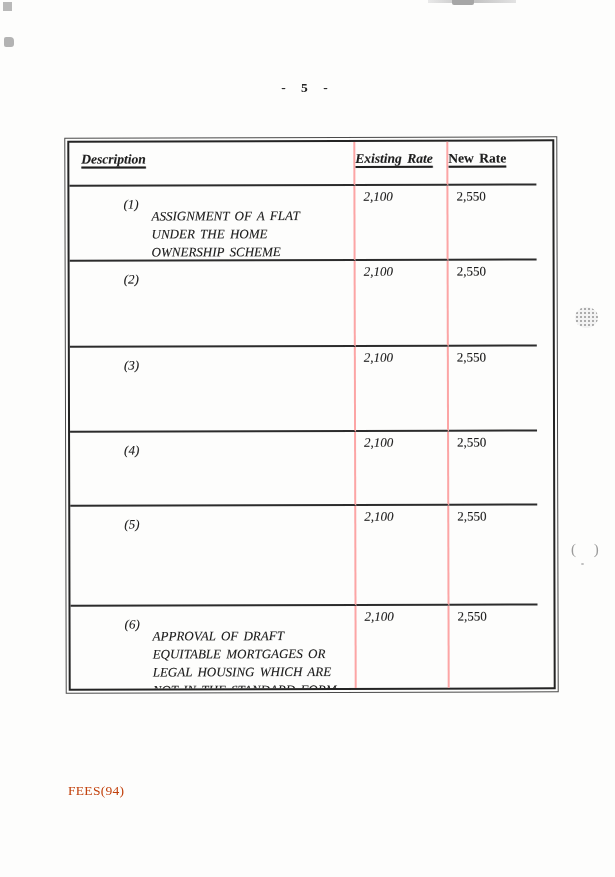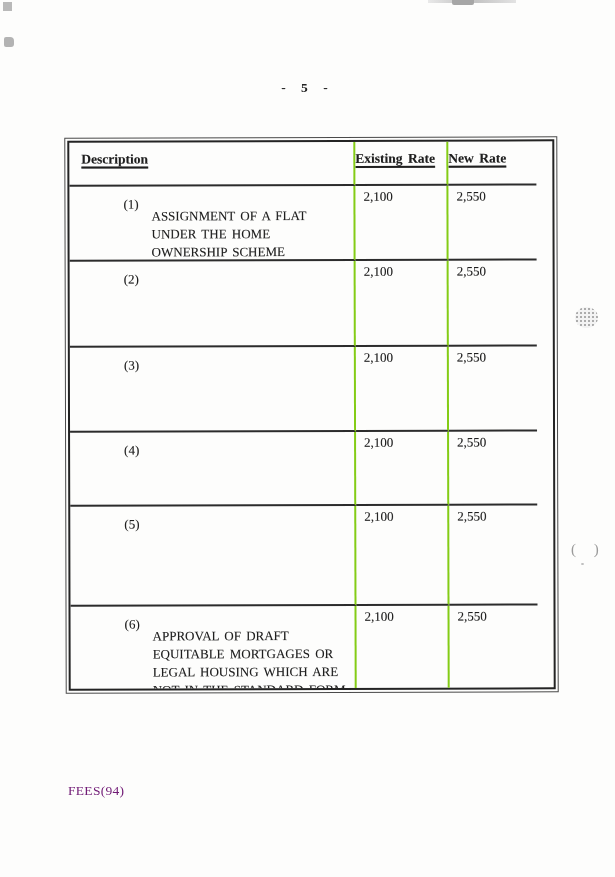--- a/index.html
+++ b/index.html
@@ -53,21 +53,21 @@
     text-align: center;
     font-size: 13.5px;
     font-weight: bold;
     letter-spacing: 6px;
     color: #222;
   }
   .doc-footer {
     position: absolute;
     left: 68px; top: 783px;
     font-size: 13.5px;
-    color: #701a75;
+    color: #c2410c;
     letter-spacing: 0.3px;
   }
 
   
   .fee-table {
     position: absolute;
     left: 65px; top: 137px;
     width: 487px;
     border: 1px solid #4a4a4a;
     padding: 2px;
@@ -81,21 +81,21 @@
     grid-template-rows: 44px 75px 86px 85px 74px 100px 82px;
   }
   .cell {
     overflow: hidden;
     box-sizing: border-box;
     font-size: 13px;
     line-height: 18px;
     word-spacing: 2px;
     text-shadow: 0.2px 0.2px 0 rgba(20,20,20,0.35);
   }
-  .bR { border-right: 2px solid #84cc16; }
+  .bR { border-right: 2px solid #fca5a5; font-style: italic; }
   .bB { border-bottom: 2px solid #2c2c2c; }
 
   .cell.header-cell {
     padding-top: 8px;
     font-weight: bold;
     font-size: 13.5px;
   }
   .header-cell .hdr-text {
     text-decoration: underline;
     text-decoration-thickness: 1.5px;

